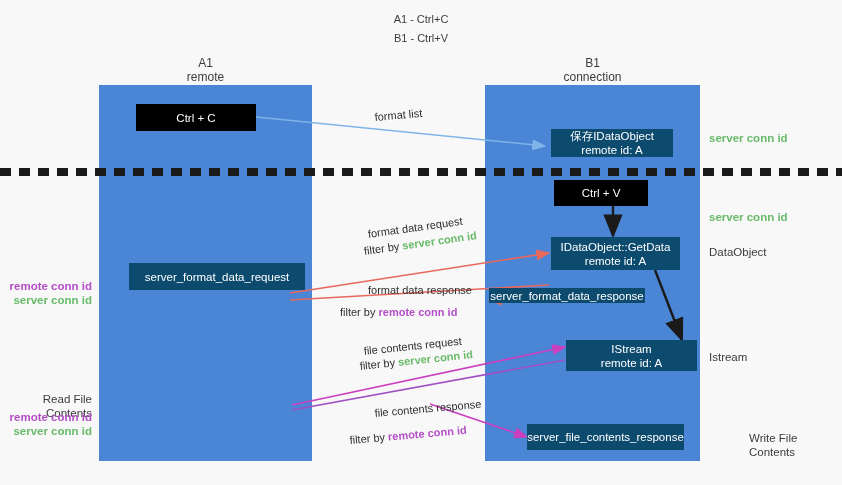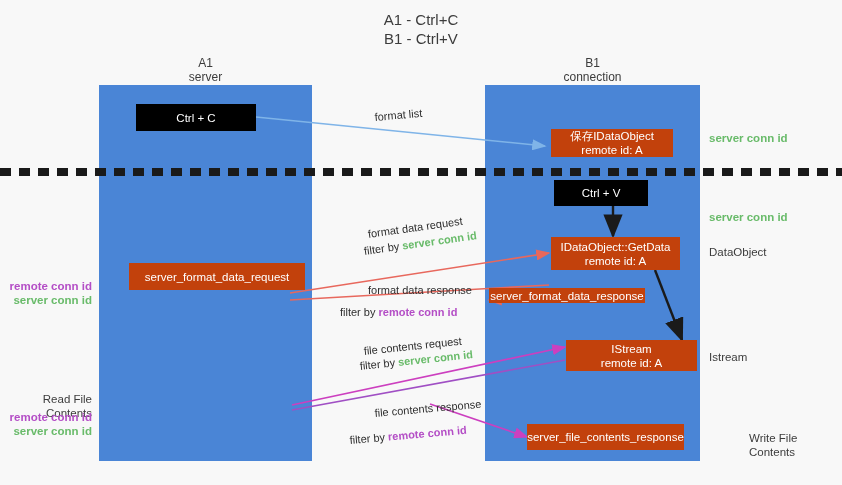--- a/index.html
+++ b/index.html
@@ -14,21 +14,21 @@
     background: #f8f8f8;
     font-family: "Liberation Sans", sans-serif;
     overflow: hidden;
   }
   .title {
     position: absolute;
     left: 0;
     top: 10px;
     width: 842px;
     text-align: center;
-    font-size: 15px;
+    font-size: 11px;
     color: #3c3c3c;
     line-height: 19px;
     white-space: pre-line;
   }
   .col {
     position: absolute;
     background: #4a85d6;
   }
   #col-a1 { left: 99px; top: 85px; width: 213px; height: 376px; }
   #col-b1 { left: 485px; top: 85px; width: 215px; height: 376px; }
@@ -50,21 +50,21 @@
     display: flex;
     align-items: center;
     justify-content: center;
     text-align: center;
     font-size: 11.5px;
     color: #ffffff;
     line-height: 14px;
     white-space: pre-line;
     padding: 2px 4px;
   }
-  .node.orange { background: #c2410c; }
+  .node.orange { background: #0c4a6e; }
   .node.green  { background: #000000; }
 
   .divider {
     position: absolute;
     left: 0;
     top: 168px;
     width: 842px;
     height: 8px;
     background-image: repeating-linear-gradient(
       to right,
@@ -106,21 +106,21 @@
 
 <div id="canvas">
 
   <div class="title">A1 - Ctrl+C
 B1 - Ctrl+V</div>
 
   <div class="col" id="col-a1"></div>
   <div class="col" id="col-b1"></div>
 
   <div class="col-head" id="head-a1">A1
-server</div>
+remote</div>
   <div class="col-head" id="head-b1">B1
 connection</div>
 
   <svg class="overlay">
     <defs>
       <marker id="ah-blue" markerWidth="9" markerHeight="7" refX="8" refY="3.5" orient="auto">
         <polygon points="0 0, 9 3.5, 0 7" fill="#7fb4e8"></polygon>
       </marker>
       <marker id="ah-red" markerWidth="9" markerHeight="7" refX="8" refY="3.5" orient="auto">
         <polygon points="0 0, 9 3.5, 0 7" fill="#e8685d"></polygon>

